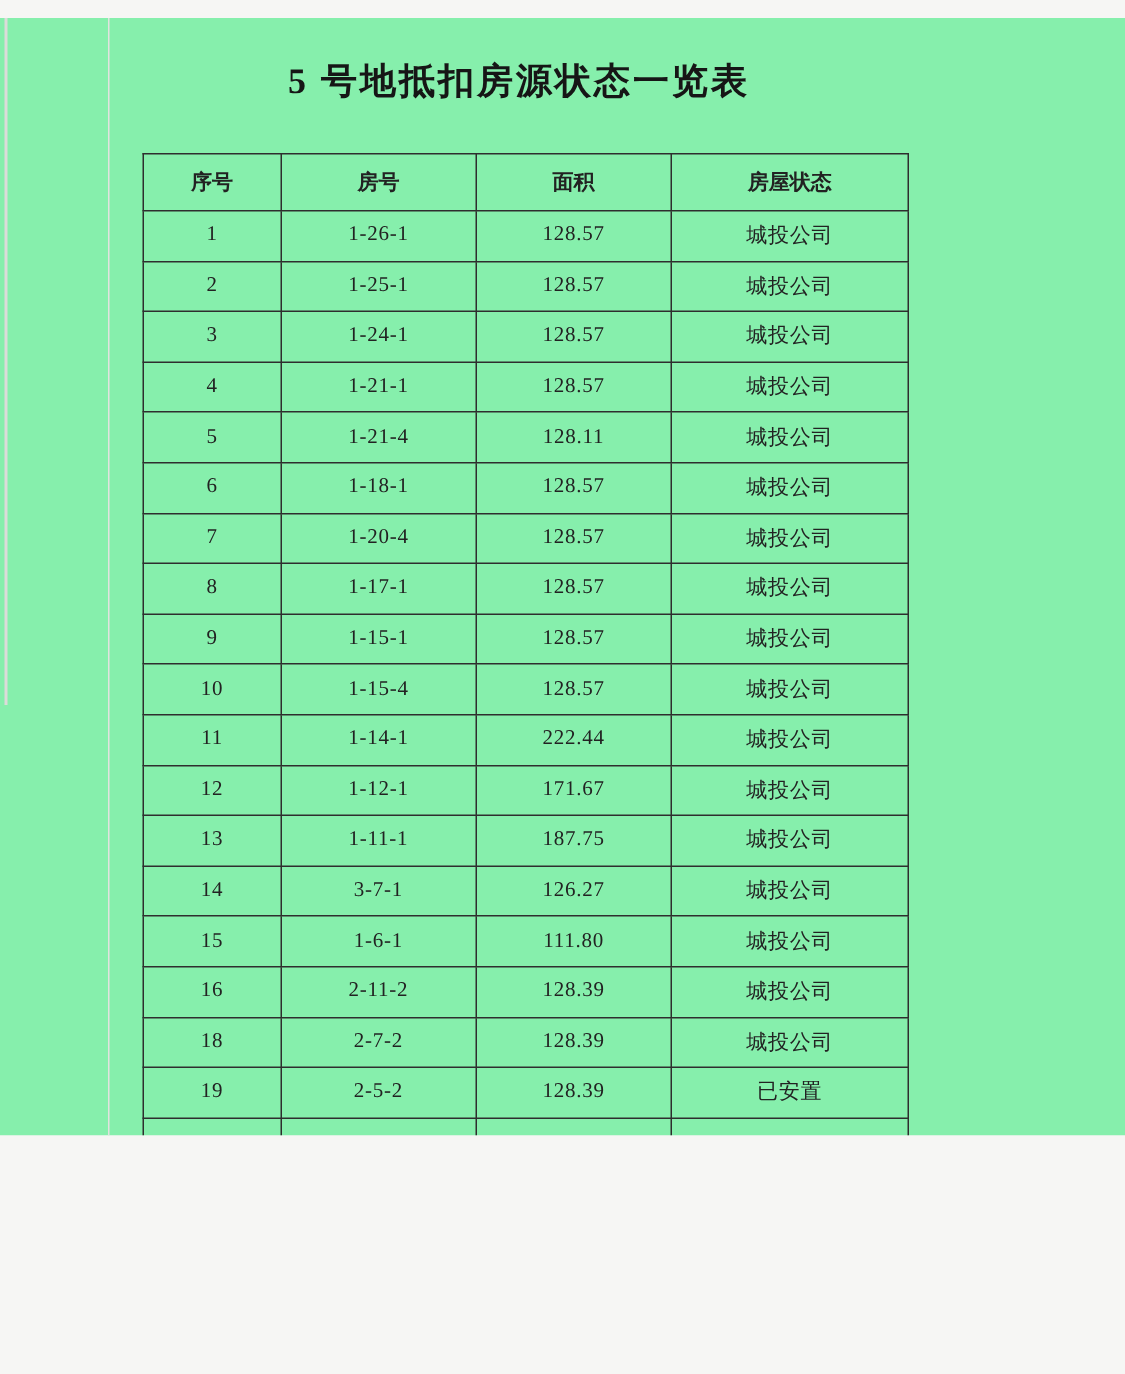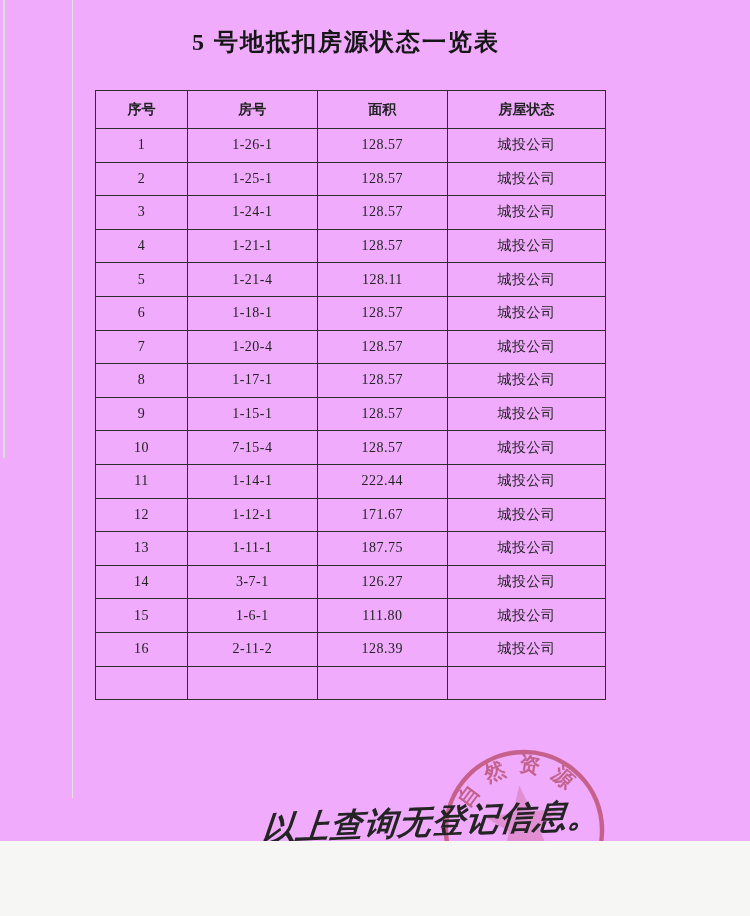--- a/index.html
+++ b/index.html
@@ -3,25 +3,26 @@
 <meta charset="utf-8">
 <style>
   html, body {
     margin: 0;
     padding: 0;
     background: #f6f6f4;
   }
   .page {
     position: relative;
     width: 750px;
-    height: 841px;
-    background: #f0abfc;
+    height: 745px;
+    background: #86efac;
     overflow: hidden;
     font-family: "Liberation Serif", "DejaVu Serif", serif;
     color: #1f1f1f;
+    margin-top: 12px;
   }
   
   .scan-line-1 {
     position: absolute;
     left: 72px; top: 0;
     width: 1px; height: 798px;
     background: #e2e2df;
   }
   .scan-line-2 {
     position: absolute;
@@ -189,21 +190,21 @@
 
     <tr>
       <td>9</td>
       <td>1-15-1</td>
       <td>128.57</td>
       <td>城投公司</td>
     </tr>
 
     <tr>
       <td>10</td>
-      <td>7-15-4</td>
+      <td>1-15-4</td>
       <td>128.57</td>
       <td>城投公司</td>
     </tr>
 
     <tr>
       <td>11</td>
       <td>1-14-1</td>
       <td>222.44</td>
       <td>城投公司</td>
     </tr>
@@ -237,21 +238,33 @@
     </tr>
 
     <tr>
       <td>16</td>
       <td>2-11-2</td>
       <td>128.39</td>
       <td>城投公司</td>
     </tr>
 
 
-
+    <tr>
+      <td>18</td>
+      <td>2-7-2</td>
+      <td>128.39</td>
+      <td>城投公司</td>
+    </tr>
+
+    <tr>
+      <td>19</td>
+      <td>2-5-2</td>
+      <td>128.39</td>
+      <td>已安置</td>
+    </tr>
 
     <tr>
       <td></td>
       <td></td>
       <td></td>
       <td></td>
     </tr>
   </tbody>
   </table>
 

